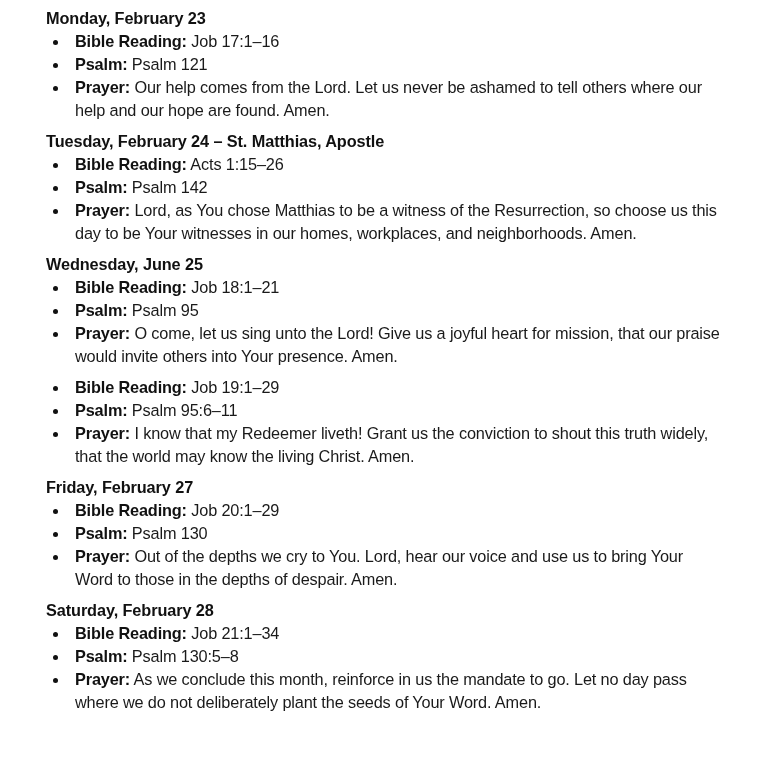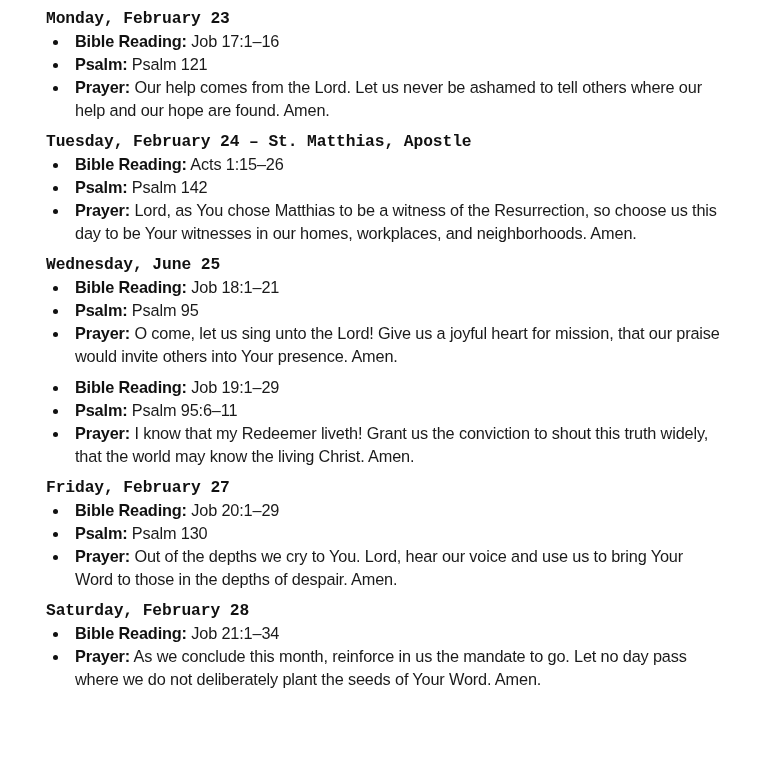--- a/index.html
+++ b/index.html
@@ -24,21 +24,20 @@
       margin: 0;
     }
     .day-heading {
       font-weight: bold;
       font-size: 16.3px;
       line-height: 23px;
       height: 23px;
       margin: 0;
       letter-spacing: -0.1px;
       color: #111;
-      font-family: Liberation Mono, monospace;
     }
     .items {
       list-style: none;
       margin: 0;
       padding: 0;
     }
     .item {
       position: relative;
       padding-left: 29px;
       font-size: 16.3px;
@@ -111,17 +110,18 @@
       <li class="item"><span class="bullet"></span><span class="label">Bible Reading:</span><span> Job 20:1–29</span></li>
       <li class="item"><span class="bullet"></span><span class="label">Psalm:</span><span> Psalm 130</span></li>
       <li class="item"><span class="bullet"></span><span class="label">Prayer:</span><span> Out of the depths we cry to You. Lord, hear our voice and use us to bring Your Word to those in the depths of despair. Amen.</span></li>
     </ul>
   </section>
 
   <section class="day">
     <h2 class="day-heading">Saturday, February 28</h2>
     <ul class="items">
       <li class="item"><span class="bullet"></span><span class="label">Bible Reading:</span><span> Job 21:1–34</span></li>
+      <li class="item"><span class="bullet"></span><span class="label">Psalm:</span><span> Psalm 130:5–8</span></li>
       <li class="item"><span class="bullet"></span><span class="label">Prayer:</span><span> As we conclude this month, reinforce in us the mandate to go. Let no day pass where we do not deliberately plant the seeds of Your Word. Amen.</span></li>
     </ul>
   </section>
 
 </div>
 
 </body></html>

